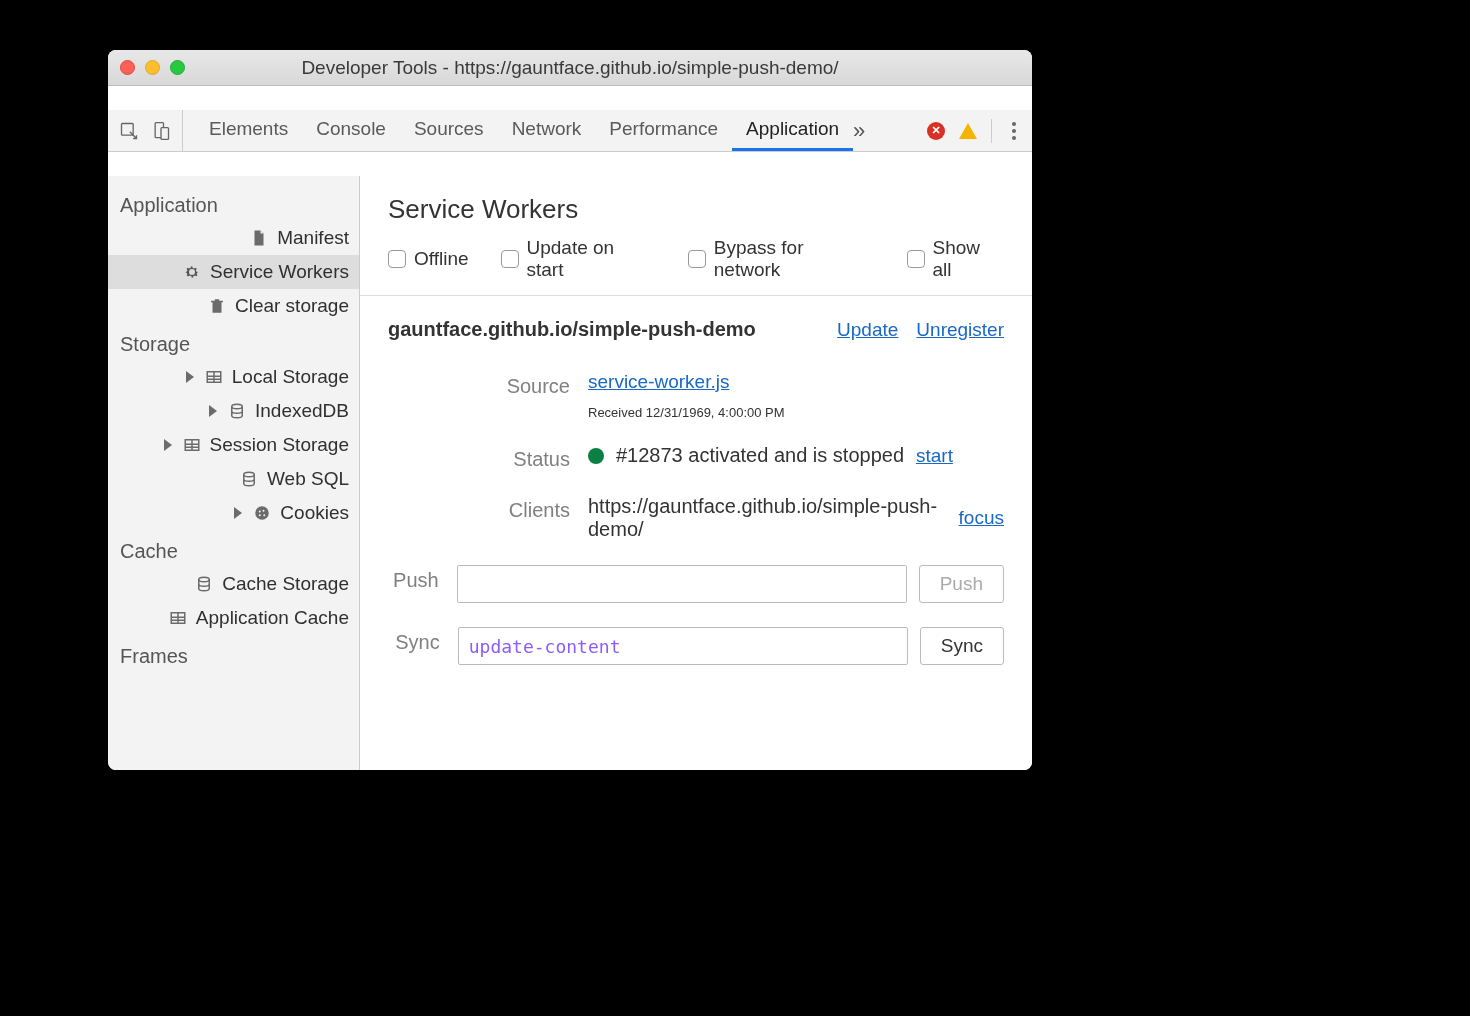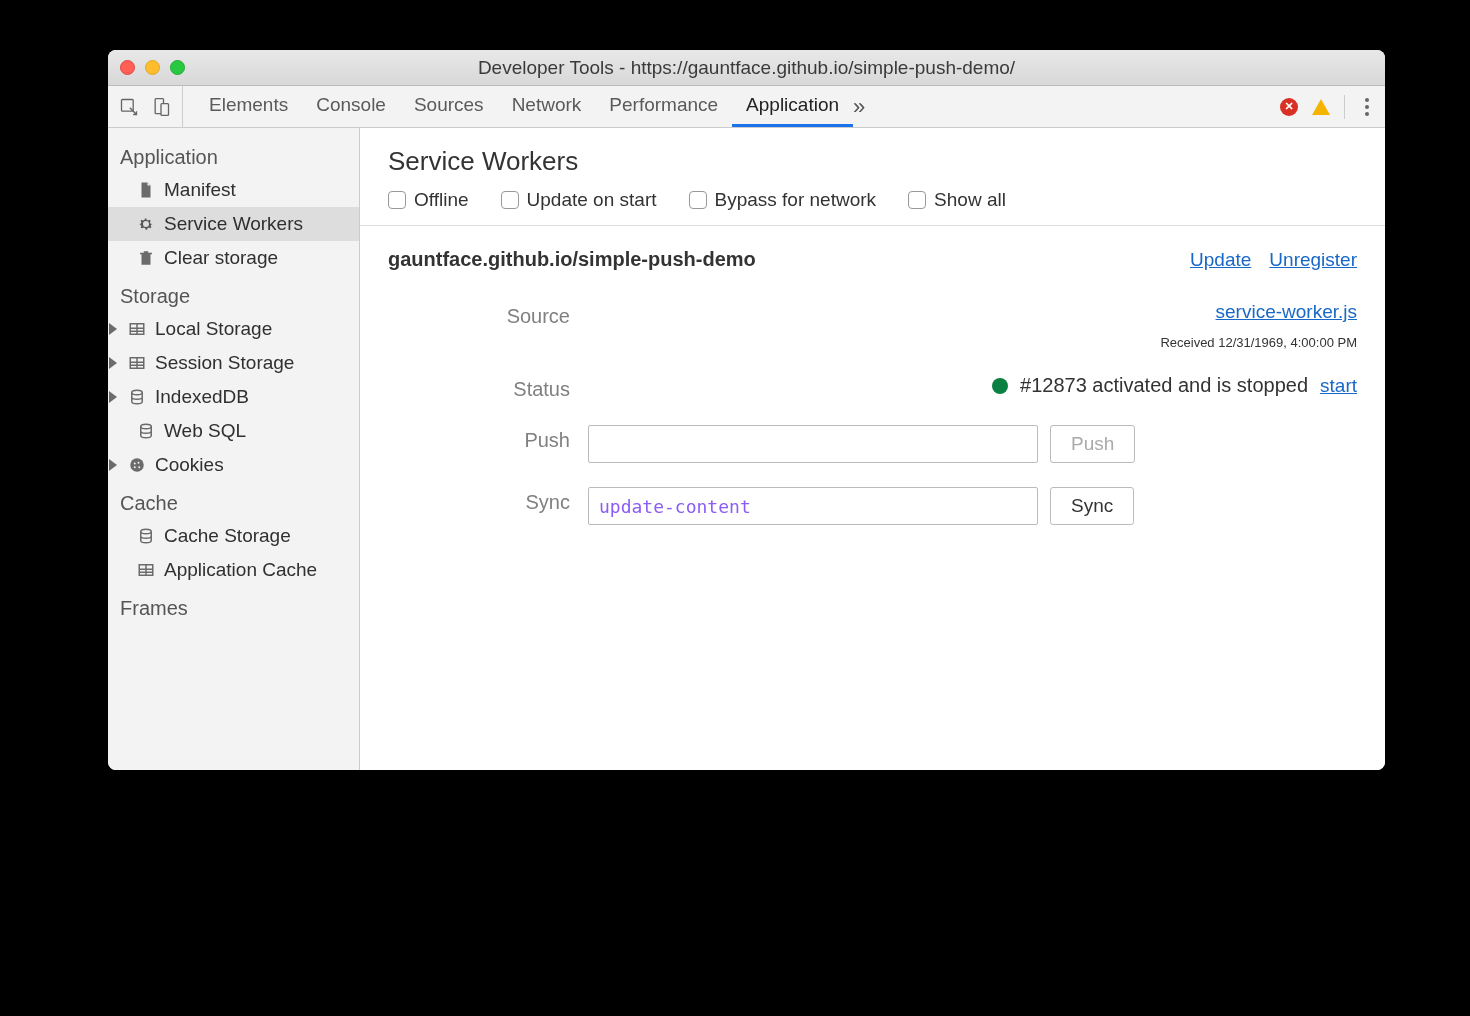--- a/index.html
+++ b/index.html
@@ -9,28 +9,29 @@
     height: 1016px;
     font-family: -apple-system, BlinkMacSystemFont, "Helvetica Neue", Arial, sans-serif;
     font-size: 19px;
     color: #333;
     position: relative;
   }
   .window {
     position: absolute;
     left: 108px;
     top: 50px;
-    width: 1277px;
+    width: 924px;
     height: 720px;
     background: #fff;
     border-radius: 8px;
     box-shadow: 0 20px 60px rgba(0,0,0,0.5);
     overflow: hidden;
     display: flex;
     flex-direction: column;
+    gap: 24px;
   }
   
   .titlebar {
     height: 36px;
     background: linear-gradient(#e8e8e8,#d8d8d8);
     border-bottom: 1px solid #bcbcbc;
     display: flex;
     align-items: center;
     padding: 0 12px;
     position: relative;
@@ -101,20 +102,21 @@
   }
   .tree-item {
     display:flex;
     align-items:center;
     gap:8px;
     padding: 6px 10px 6px 28px;
     font-size:19px;
     color:#303030;
     cursor:pointer;
     white-space:nowrap;
+    justify-content:flex-end;
   }
   .tree-item.with-caret { padding-left:1px; }
   .tree-item.selected { background:#ddd; }
   .caret {
     width:0; height:0;
     border-top:6px solid transparent;
     border-bottom:6px solid transparent;
     border-left:8px solid #6b6b6b;
     margin-right:2px;
     flex:0 0 auto;
@@ -164,21 +166,21 @@
     padding-top:4px;
   }
   .row .value {
     flex:1;
     font-size:20px;
     color:#333;
     display:flex;
     flex-direction:column;
     gap:12px;
   }
-  .value .line { display:flex; align-items:center; gap:12px;justify-content:flex-end; }
+  .value .line { display:flex; align-items:center; gap:12px; }
   .status-dot { width:16px; height:16px; border-radius:50%; background:#0b8043; display:inline-block;}
   .received { color:#333; font-size:13px;}
   .textin {
     height:38px;
     border:1px solid #bbb;
     border-radius:2px;
     padding: 0 10px;
     font-size:18px;
     font-family: Menlo, Consolas, monospace;
     color:#8b5cf6;
@@ -286,35 +288,35 @@
               <rect x="3" y="5" width="18" height="14"></rect>
               <path d="M3 11h18M3 15h18M12 5v14"></path>
             </svg>
         </span>
         <span>Local Storage</span>
       </div>
       <div class="tree-item with-caret">
         <span class="caret"></span>
         <span class="t-icon">
           <svg viewBox="0 0 24 24" fill="none" stroke="#6b6b6b" stroke-width="2">
+              <ellipse cx="12" cy="6" rx="7" ry="3"></ellipse>
+              <path d="M5 6v12c0 1.7 3.1 3 7 3s7-1.3 7-3V6M5 12c0 1.7 3.1 3 7 3s7-1.3 7-3"></path>
+            </svg>
+        </span>
+        <span>IndexedDB</span>
+      </div>
+      <div class="tree-item with-caret">
+        <span class="caret"></span>
+        <span class="t-icon">
+          <svg viewBox="0 0 24 24" fill="none" stroke="#6b6b6b" stroke-width="2">
               <rect x="3" y="5" width="18" height="14"></rect>
               <path d="M3 11h18M3 15h18M12 5v14"></path>
             </svg>
         </span>
         <span>Session Storage</span>
-      </div>
-      <div class="tree-item with-caret">
-        <span class="caret"></span>
-        <span class="t-icon">
-          <svg viewBox="0 0 24 24" fill="none" stroke="#6b6b6b" stroke-width="2">
-              <ellipse cx="12" cy="6" rx="7" ry="3"></ellipse>
-              <path d="M5 6v12c0 1.7 3.1 3 7 3s7-1.3 7-3V6M5 12c0 1.7 3.1 3 7 3s7-1.3 7-3"></path>
-            </svg>
-        </span>
-        <span>IndexedDB</span>
       </div>
       <div class="tree-item">
         <span class="t-icon">
           <svg viewBox="0 0 24 24" fill="none" stroke="#6b6b6b" stroke-width="2">
               <ellipse cx="12" cy="6" rx="7" ry="3"></ellipse>
               <path d="M5 6v12c0 1.7 3.1 3 7 3s7-1.3 7-3V6M5 12c0 1.7 3.1 3 7 3s7-1.3 7-3"></path>
             </svg>
         </span>
         <span>Web SQL</span>
       </div>
@@ -401,20 +403,29 @@
           <div class="label">Status</div>
           <div class="value">
             <div class="line">
               <span class="status-dot"></span>
               <span>#12873 activated and is stopped</span>
               <span class="link">start</span>
             </div>
           </div>
         </div>
 
+        <div class="row">
+          <div class="label">Clients</div>
+          <div class="value">
+            <div class="line">
+              <span>https://gauntface.github.io/simple-push-demo/</span>
+              <span class="link">focus</span>
+            </div>
+          </div>
+        </div>
 
         <div class="row">
           <div class="label">Push</div>
           <div class="value">
             <div class="inline-form">
               <input class="textin" value="" style="">
               <button class="btn disabled">Push</button>
             </div>
           </div>
         </div>

